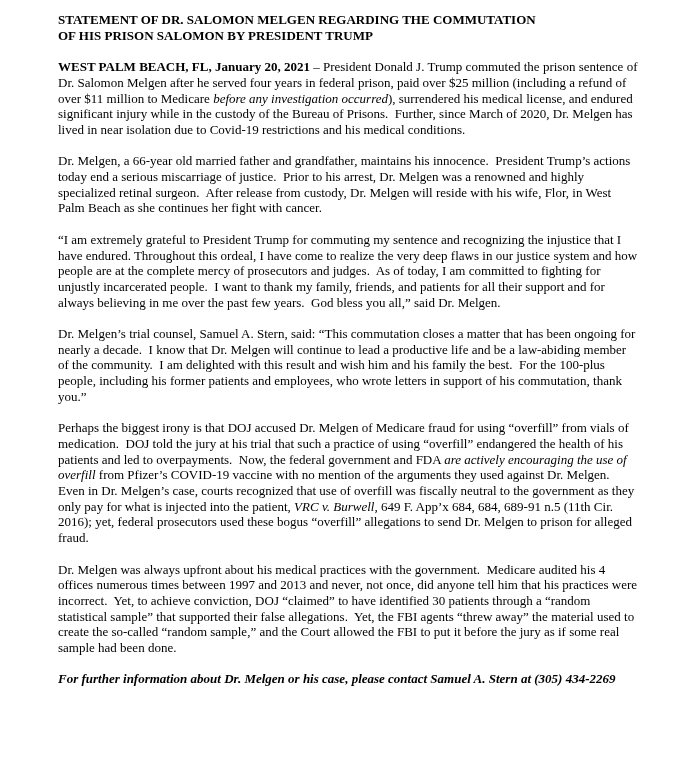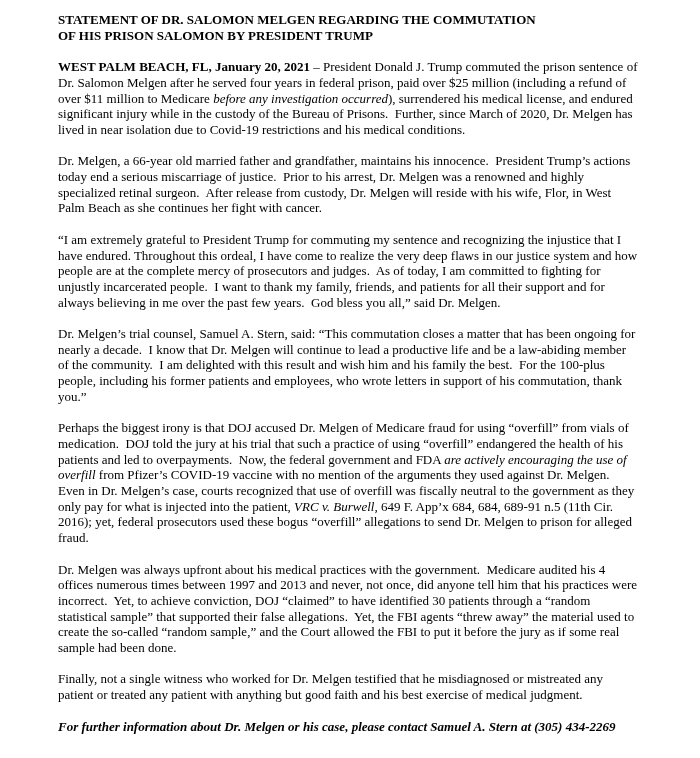--- a/index.html
+++ b/index.html
@@ -55,17 +55,16 @@
   <p class="para"><span>Dr. Melgen, a 66-year old married father and grandfather, maintains his innocence.  President Trump’s actions today end a serious miscarriage of justice.  Prior to his arrest, Dr. Melgen was a renowned and highly specialized retinal surgeon.  After release from custody, Dr. Melgen will reside with his wife, Flor, in West Palm Beach as she continues her fight with cancer.</span></p>
 
   <p class="para"><span>“I am extremely grateful to President Trump for commuting my sentence and recognizing the injustice that I have endured. Throughout this ordeal, I have come to realize the very deep flaws in our justice system and how people are at the complete mercy of prosecutors and judges.  As of today, I am committed to fighting for unjustly incarcerated people.  I want to thank my family, friends, and patients for all their support and for always believing in me over the past few years.  God bless you all,” said Dr. Melgen.</span></p>
 
   <p class="para"><span>Dr. Melgen’s trial counsel, Samuel A. Stern, said: “This commutation closes a matter that has been ongoing for nearly a decade.  I know that Dr. Melgen will continue to lead a productive life and be a law-abiding member of the community.  I am delighted with this result and wish him and his family the best.  For the 100-plus people, including his former patients and employees, who wrote letters in support of his commutation, thank you.”</span></p>
 
   <p class="para"><span>Perhaps the biggest irony is that DOJ accused Dr. Melgen of Medicare fraud for using “overfill” from vials of medication.  DOJ told the jury at his trial that such a practice of using “overfill” endangered the health of his patients and led to overpayments.  Now, the federal government and FDA </span><span class="i">are actively encouraging the use of overfill</span><span> from Pfizer’s COVID-19 vaccine with no mention of the arguments they used against Dr. Melgen.  Even in Dr. Melgen’s case, courts recognized that use of overfill was fiscally neutral to the government as they only pay for what is injected into the patient, </span><span class="i">VRC v. Burwell</span><span>, 649 F. App’x 684, 684, 689-91 n.5 (11th Cir. 2016); yet, federal prosecutors used these bogus “overfill” allegations to send Dr. Melgen to prison for alleged fraud.</span></p>
 
   <p class="para"><span>Dr. Melgen was always upfront about his medical practices with the government.  Medicare audited his 4 offices numerous times between 1997 and 2013 and never, not once, did anyone tell him that his practices were incorrect.  Yet, to achieve conviction, DOJ “claimed” to have identified 30 patients through a “random statistical sample” that supported their false allegations.  Yet, the FBI agents “threw away” the material used to create the so-called “random sample,” and the Court allowed the FBI to put it before the jury as if some real sample had been done.</span></p>
 
-  <p class="para"><span>Finally, not a single witness who worked for Dr. Melgen testified that he misdiagnosed or mistreated any patient or treated any patient with anything but good faith and his best exercise of medical judgment.</span></p>
 
   <p class="para"><span class="bi">For further information about Dr. Melgen or his case, please contact Samuel A. Stern at (305) 434-2269</span></p>
 
 </div>
 
 </body></html>

